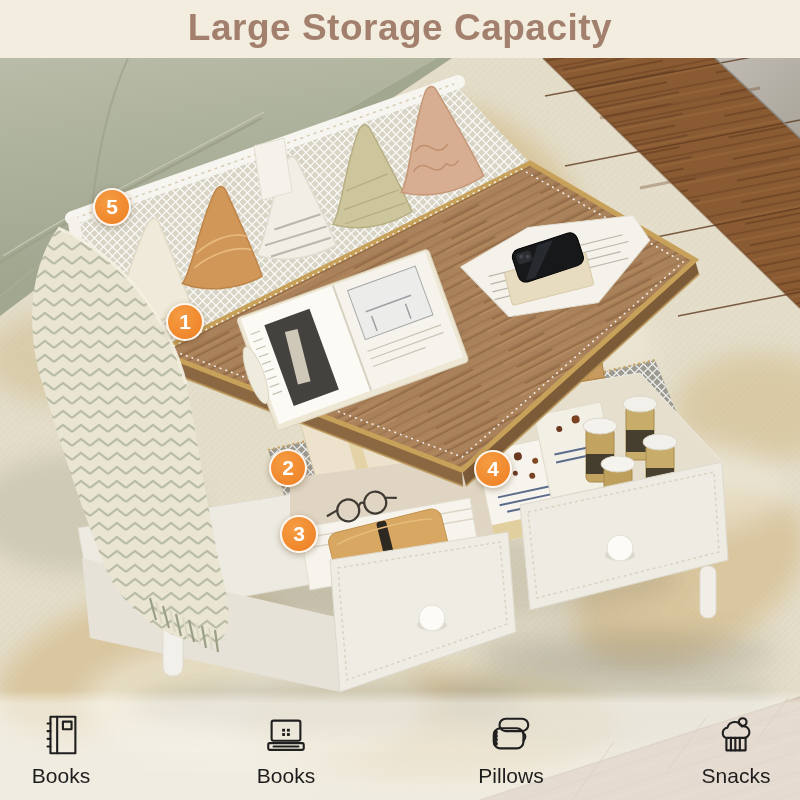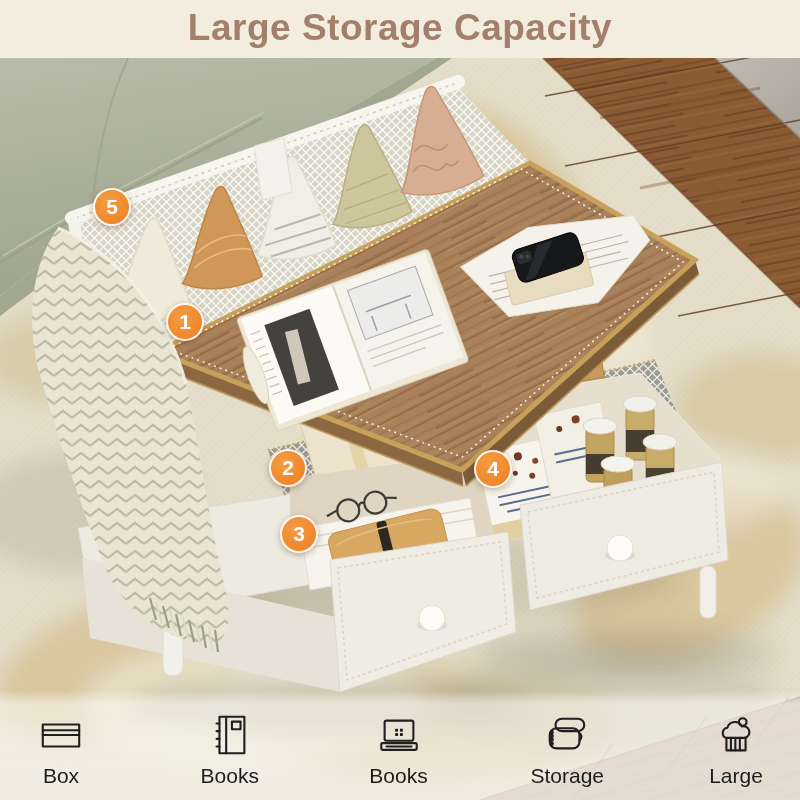--- a/index.html
+++ b/index.html
@@ -309,30 +309,20 @@
   </svg>
 
   <div class="badge" style="left:166px;top:303px">1</div>
   <div class="badge" style="left:269px;top:449px">2</div>
   <div class="badge" style="left:280px;top:515px">3</div>
   <div class="badge" style="left:474px;top:450px">4</div>
   <div class="badge" style="left:93px;top:188px">5</div>
 
   <div class="legend">
 
-    <div class="legend-item">
-      <span class="ic">
-        <svg class="licon" width="46" height="46" viewBox="0 0 48 48">
-          <rect x="5" y="13" width="38" height="23"></rect>
-          <line x1="5" y1="19" x2="43" y2="19"></line>
-          <line x1="5" y1="24" x2="43" y2="24"></line>
-        </svg>
-      </span>
-      <span class="lb">Box</span>
-    </div>
 
     <div class="legend-item">
       <span class="ic">
         <svg class="licon" width="46" height="46" viewBox="0 0 48 48">
           <rect x="13" y="5" width="26" height="38"></rect>
           <line x1="20" y1="5" x2="20" y2="43"></line>
           <line x1="10" y1="12" x2="13" y2="12"></line>
           <line x1="10" y1="20" x2="13" y2="20"></line>
           <line x1="10" y1="28" x2="13" y2="28"></line>
           <line x1="10" y1="36" x2="13" y2="36"></line>
@@ -365,31 +355,31 @@
         <svg class="licon" width="46" height="46" viewBox="0 0 48 48">
           <rect x="12" y="7" width="30" height="13" rx="6.5"></rect>
           <rect x="6" y="17" width="31" height="21" rx="7"></rect>
           <circle cx="8" cy="21" r="1.2"></circle>
             <circle cx="8" cy="25" r="1.2"></circle>
           <circle cx="8" cy="29" r="1.2"></circle>
             <circle cx="8" cy="33" r="1.2"></circle>
           <path d="M37,22 q4,3 0,8"></path>
         </svg>
       </span>
-      <span class="lb">Storage</span>
+      <span class="lb">Pillows</span>
     </div>
 
     <div class="legend-item">
       <span class="ic">
         <svg class="licon" width="46" height="46" viewBox="0 0 48 48">
           <path d="M13.5,27 a5.5,5.5 0 0 1 1.5,-10.5 a8,8 0 0 1 15,-1.5 a6,6 0 0 1 3.5,12"></path>
           <circle cx="31" cy="10.5" r="4"></circle>
           <rect x="14" y="27" width="20" height="13"></rect>
           <line x1="18.7" y1="27" x2="18.7" y2="40"></line>
           <line x1="23.3" y1="27" x2="23.3" y2="40"></line>
           <line x1="28" y1="27" x2="28" y2="40"></line>
         </svg>
       </span>
-      <span class="lb">Large</span>
+      <span class="lb">Snacks</span>
     </div>
 
   </div>
 </div>
 
 </body></html>

